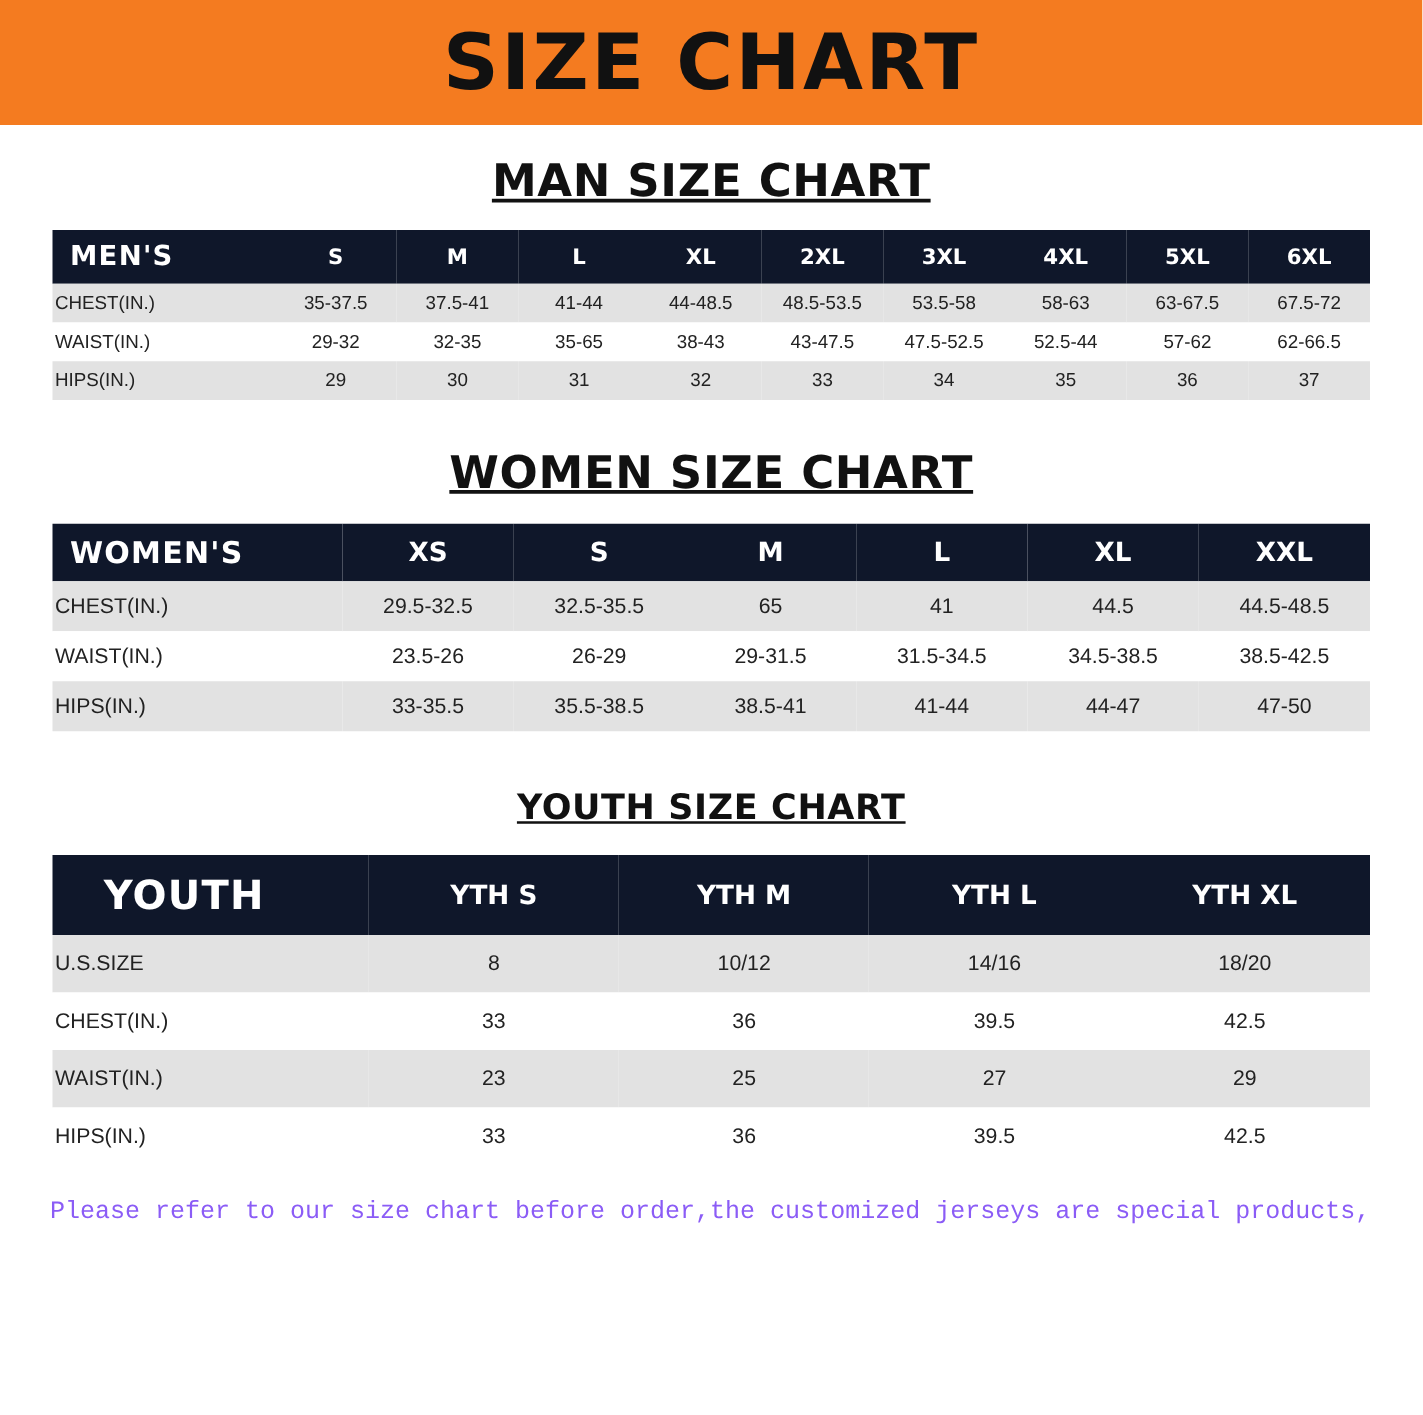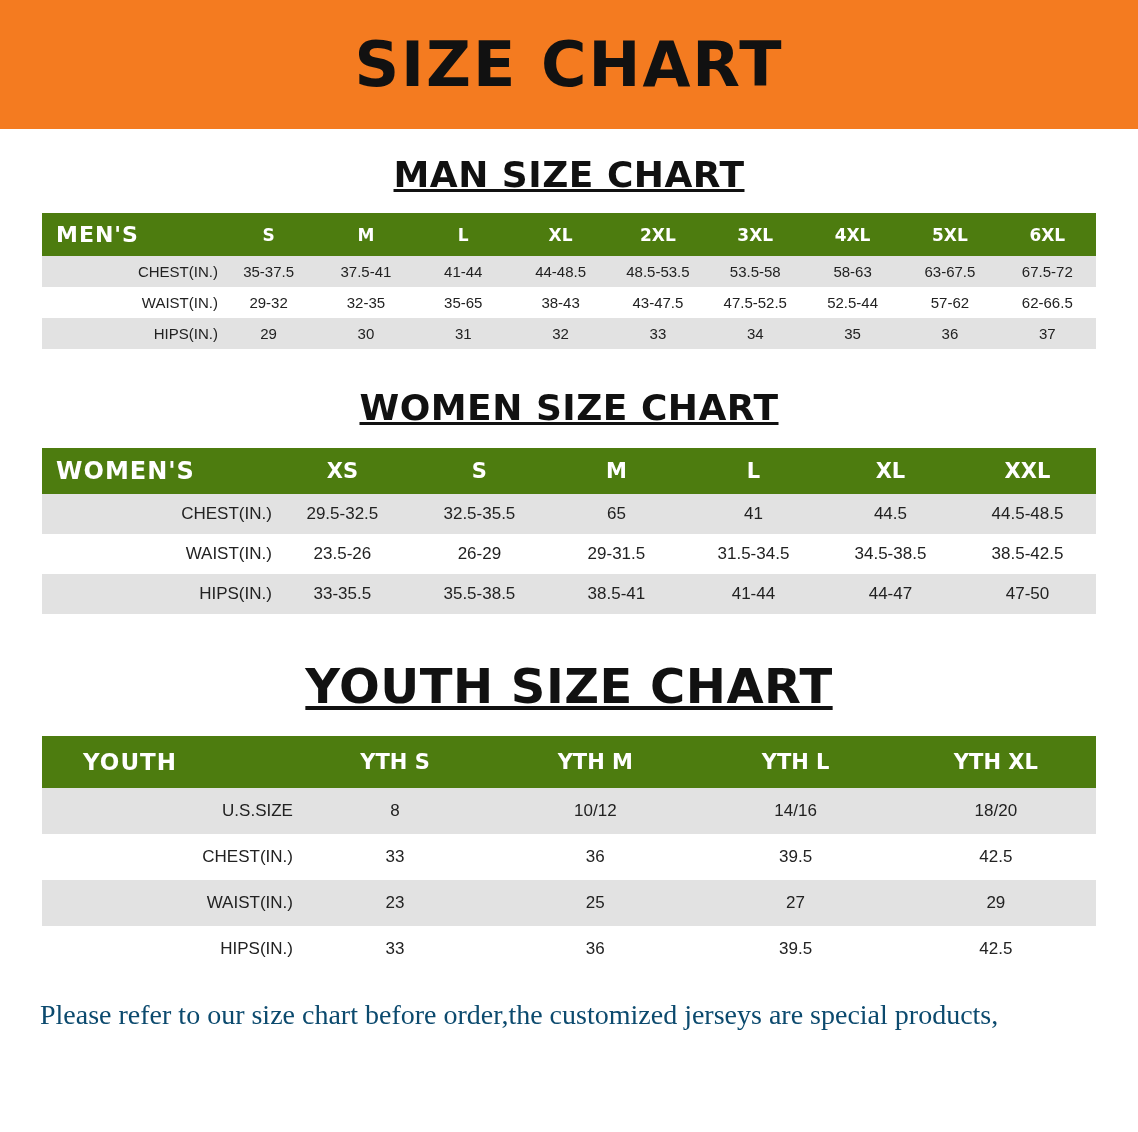--- a/index.html
+++ b/index.html
@@ -16,21 +16,21 @@
   }
   .page {
     position: relative;
     width: 1138px;
     height: 1132px;
     background: #ffffff;
   }
 
   
   .banner {
-    height: 129px;
+    height: 100px;
     background: #f47b20;
     display: flex;
     align-items: center;
     justify-content: center;
   }
   .banner-title {
     font-family: "DejaVu Sans", sans-serif;
     font-weight: bold;
     font-size: 62px;
     letter-spacing: 2px;
@@ -43,80 +43,80 @@
   .section-heading {
     text-align: center;
     font-family: "DejaVu Sans", sans-serif;
     font-weight: bold;
     color: #111111;
     letter-spacing: 0.5px;
     text-decoration: underline;
   }
   .heading-man   { font-size: 36px; margin-top: 25px; margin-bottom: 18px; }
   .heading-women { font-size: 36px; margin-top: 38px; margin-bottom: 20px; }
-  .heading-youth { font-size: 48px; margin-top: 44px; margin-bottom: 22px; }
+  .heading-youth { font-size: 28px; margin-top: 44px; margin-bottom: 22px; }
 
   
   .table-wrap {
     padding: 0 42px;
   }
   table.size-table {
     width: 100%;
     border-collapse: collapse;
     table-layout: fixed;
   }
   table.size-table thead th {
-    background: #4d7c0f;
+    background: #0f172a;
     color: #ffffff;
     font-family: "DejaVu Sans", sans-serif;
     font-weight: bold;
     text-align: center;
     padding: 9px 2px;
     white-space: nowrap;
   }
   table.size-table thead th.first-col {
     text-align: left;
     padding-left: 14px;
     letter-spacing: 1px;
   }
   table.size-table tbody td {
     text-align: center;
     padding: 7px 2px;
     color: #222222;
     white-space: nowrap;
   }
   table.size-table tbody td.first-col {
-    text-align: right;
+    text-align: left;
     margin-left: 20px;
   }
   tr.row-shade td { background: #e2e2e2; }
   tr.row-plain td { background: #ffffff; }
 
   
   #men-table thead th { font-size: 17px; }
   #men-table thead th.first-col { font-size: 22px; }
   #men-table tbody td { font-size: 15px; }
   #men-table tbody td.first-col { font-size: 15px; }
 
   
   #women-table thead th { font-size: 21px; }
   #women-table thead th.first-col { font-size: 24px; }
   #women-table tbody td { font-size: 17px; padding: 10px 2px; }
 
   
   #youth-table thead th { font-size: 21px; padding: 13px 2px; }
-  #youth-table thead th.first-col { font-size: 23px; padding-left: 41px; }
+  #youth-table thead th.first-col { font-size: 32px; padding-left: 41px; }
   #youth-table tbody td { font-size: 17px; padding: 13px 2px; }
 
   
   .note {
     margin: 24px 40px 0 40px;
-    color: #0c4a6e;
-    font-family: Liberation Serif, serif;
-    font-size: 28px;
+    color: #8b5cf6;
+    font-family: Liberation Mono, monospace;
+    font-size: 20px;
     line-height: 1.35;
     text-align: left;
   }
   .note-line { display: block; }
   .note-line.second { text-align: left; }
 </style>
 </head>
 <body>
 
 <div class="page">

